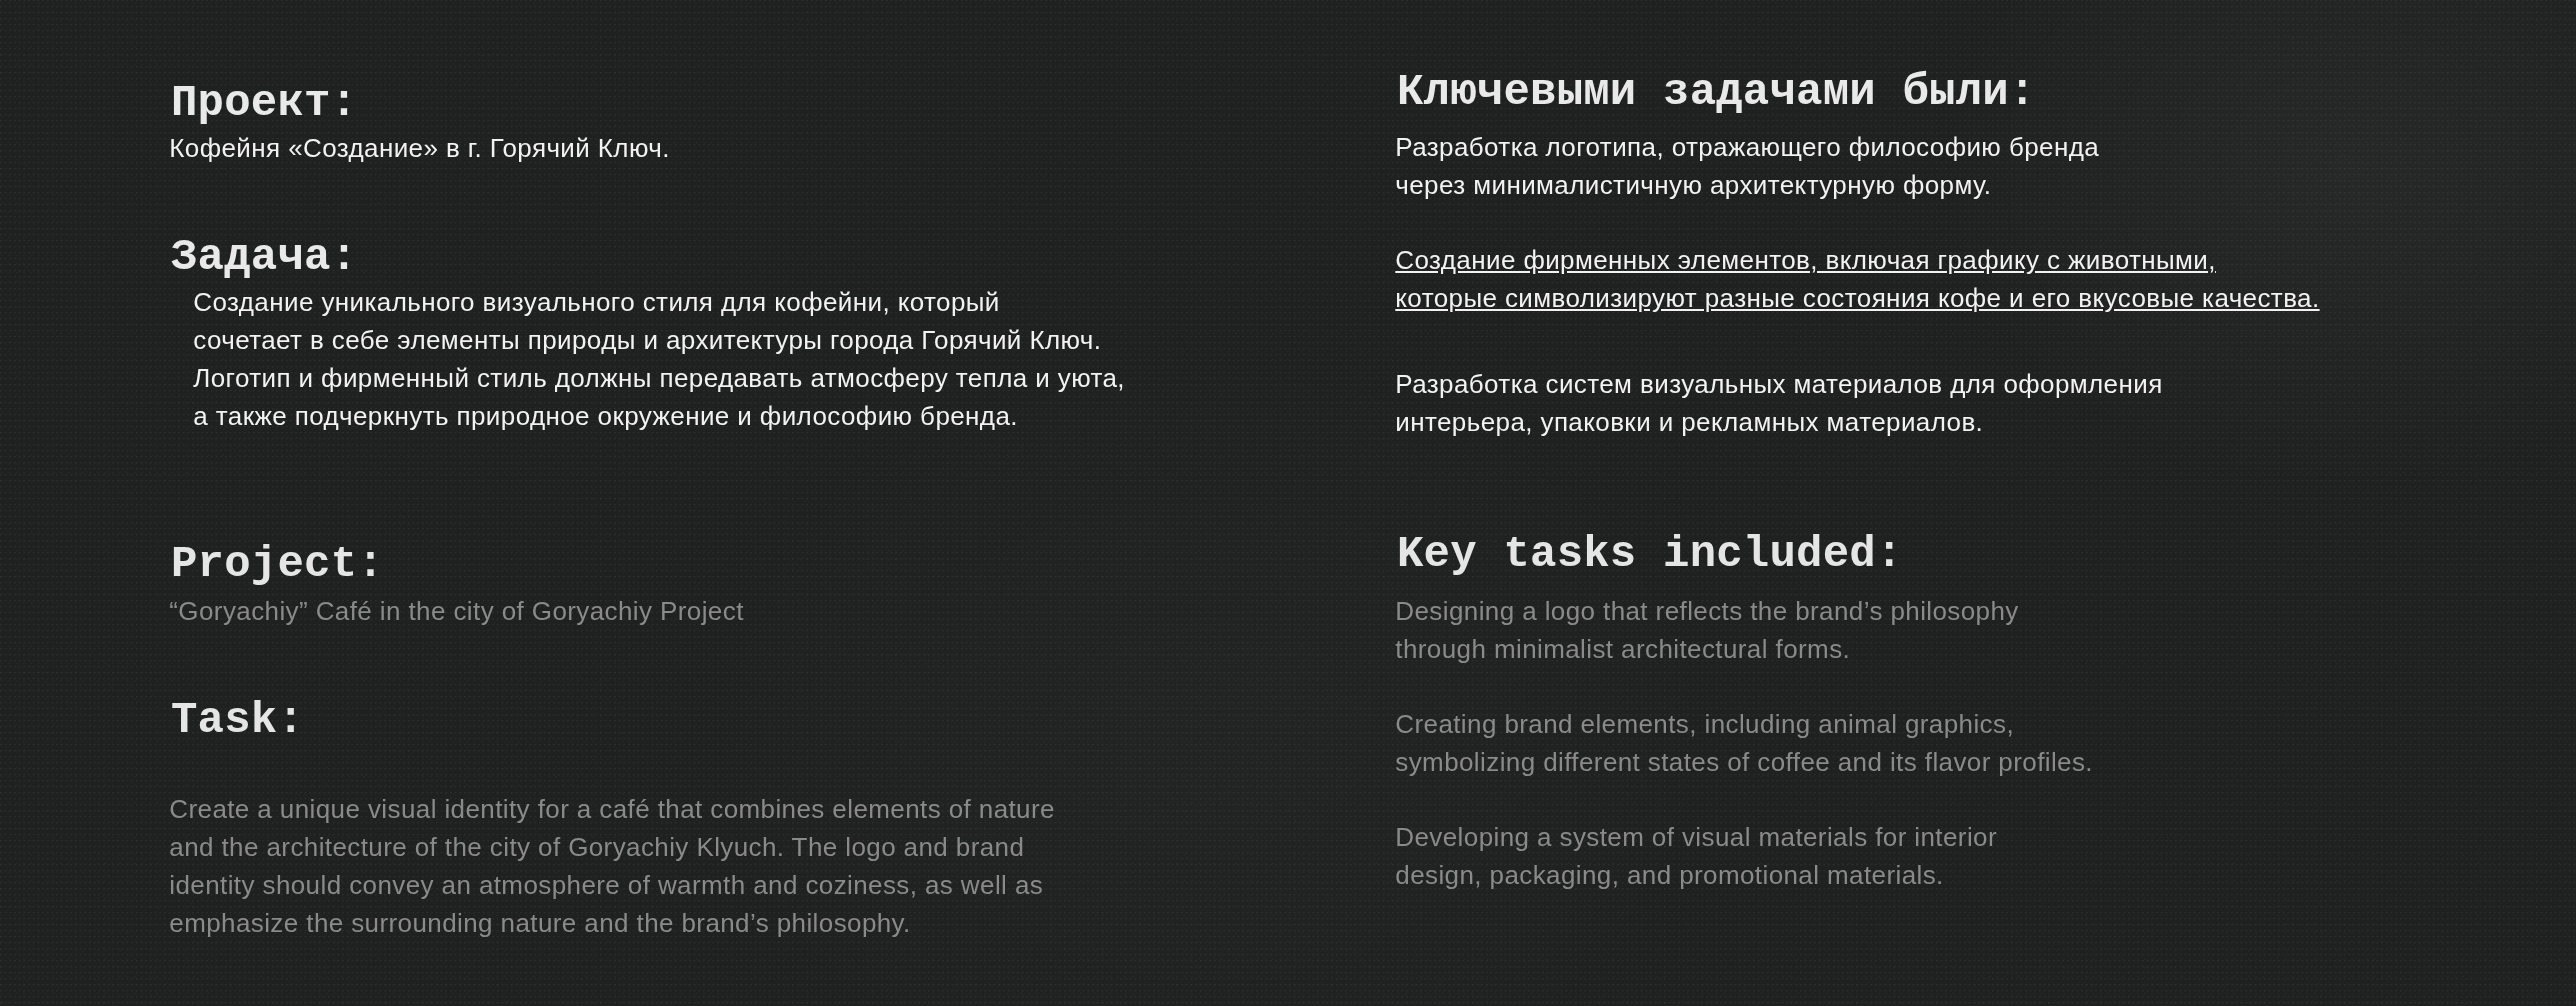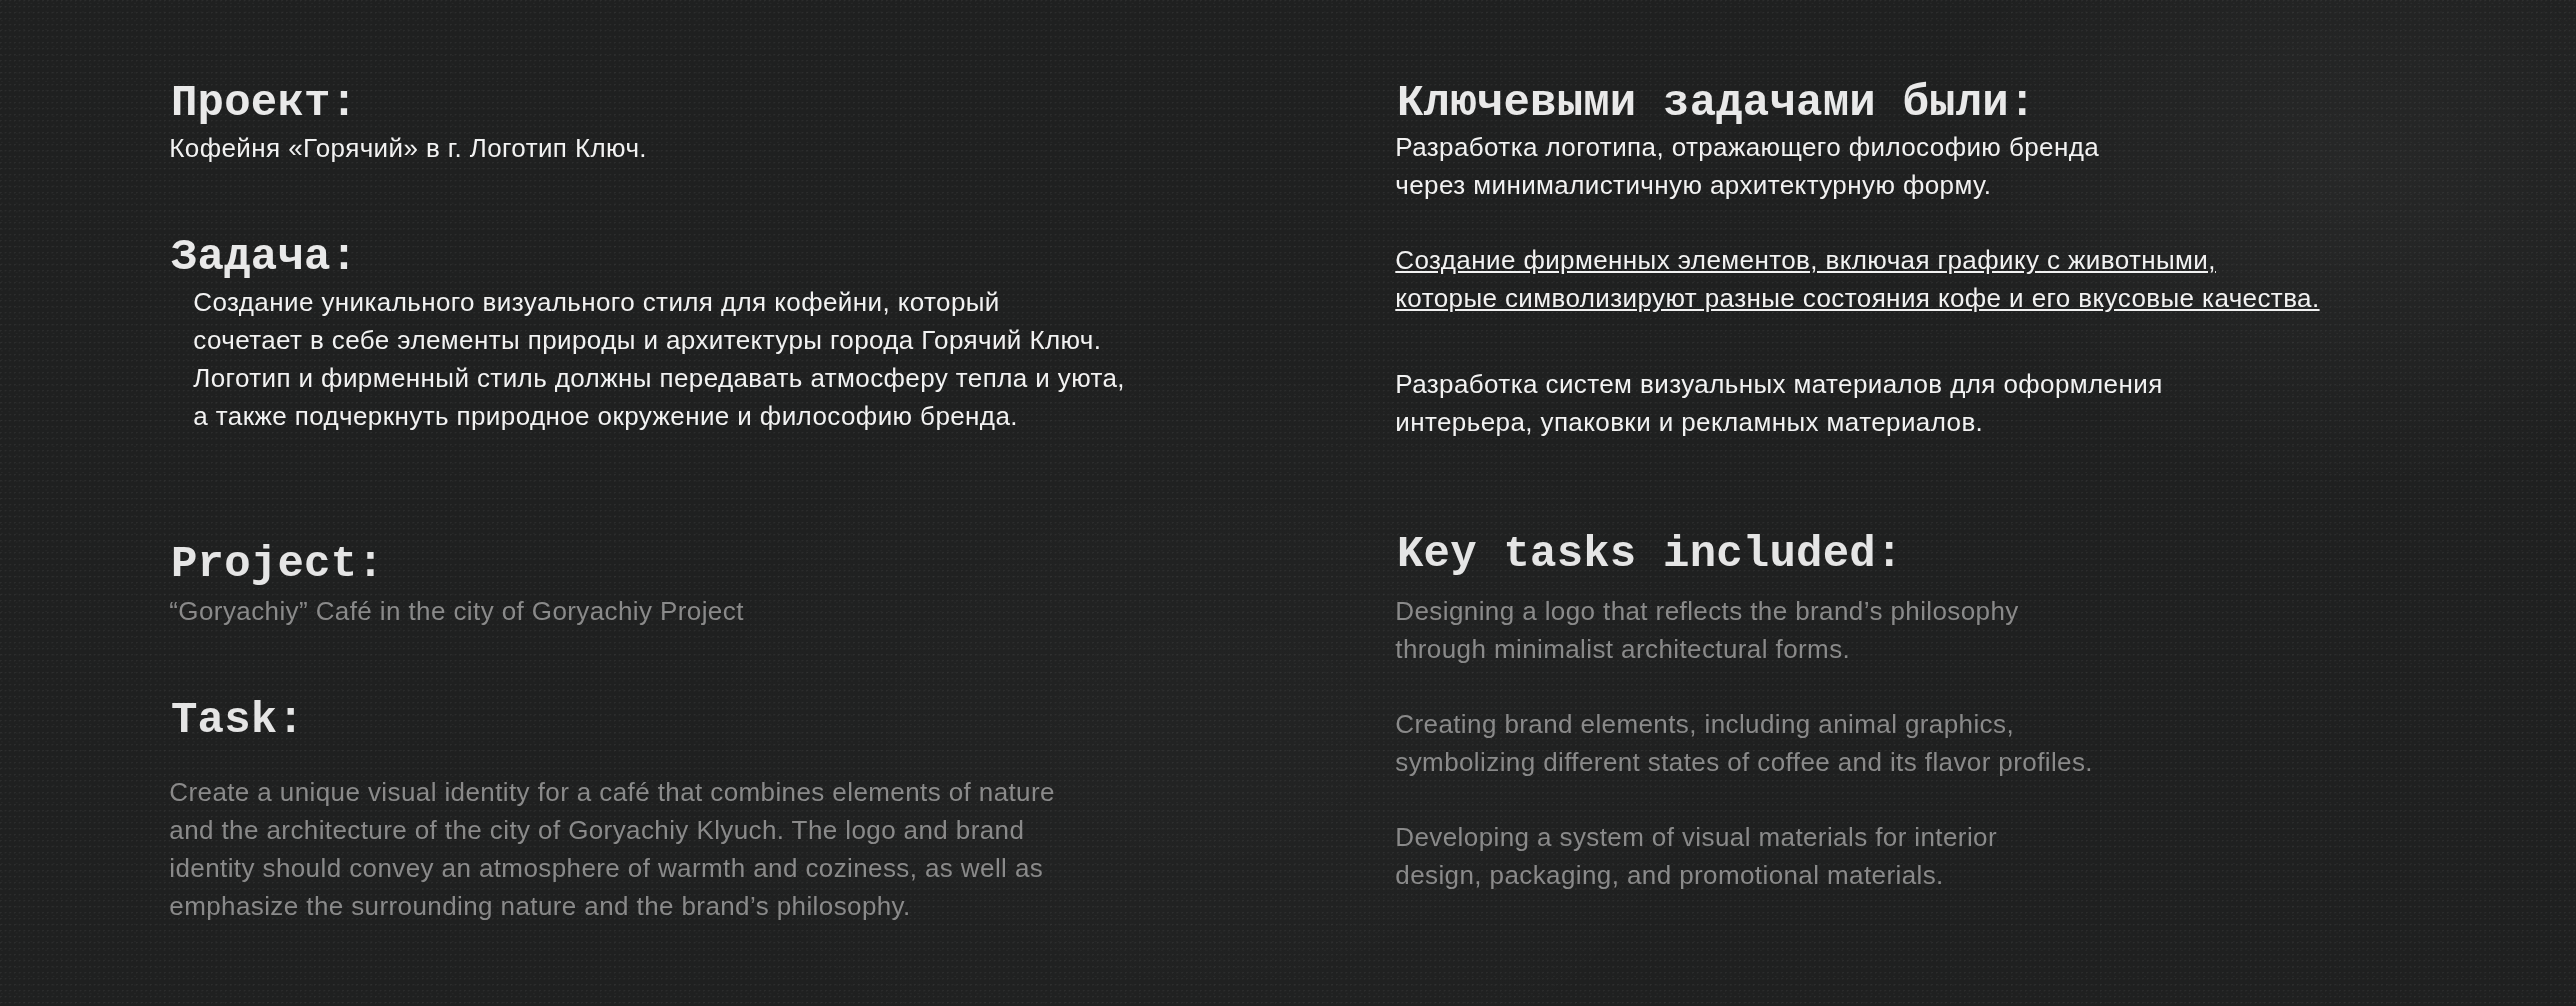--- a/index.html
+++ b/index.html
@@ -58,42 +58,42 @@
     
     .l-ru-project-h { top: 81px; }
     .l-ru-project-t { top: 129px; }
     .l-ru-task-h    { top: 235px; }
     .l-ru-task-t    { top: 283px; margin-left: 24px; }
 
     
     .l-en-project-h { top: 542px; }
     .l-en-project-t { top: 592px; }
     .l-en-task-h    { top: 698px; }
-    .l-en-task-t    { top: 773px; }
+    .l-en-task-t    { top: 790px; }
 
     
-    .r-ru-h  { top: 81px; }
+    .r-ru-h  { top: 70px; }
     .r-ru-p1 { top: 128px; }
     .r-ru-p2 { top: 241px; text-decoration: underline; }
     .r-ru-p3 { top: 354px; margin-top: 11px; }
 
     
     .r-en-h  { top: 532px; text-align: center; }
     .r-en-p1 { top: 592px; }
     .r-en-p2 { top: 705px; }
     .r-en-p3 { top: 818px; }
   </style>
 </head>
 <body>
 
 <section class="column col-left">
 
   <div class="ru">
     <h2 class="heading l-ru-project-h">Проект:</h2>
-    <p class="text l-ru-project-t">Кофейня «Горячий» в г. Логотип Ключ.</p>
+    <p class="text l-ru-project-t">Кофейня «Создание» в г. Горячий Ключ.</p>
     <h2 class="heading l-ru-task-h">Задача:</h2>
     <p class="text l-ru-task-t">Создание уникального визуального стиля для кофейни, который
 сочетает в себе элементы природы и архитектуры города Горячий Ключ.
 Логотип и фирменный стиль должны передавать атмосферу тепла и уюта,
 а также подчеркнуть природное окружение и философию бренда.</p>
   </div>
 
   <div class="en">
     <h2 class="heading l-en-project-h">Project:</h2>
     <p class="text l-en-project-t">“Goryachiy” Café in the city of Goryachiy Project</p>

